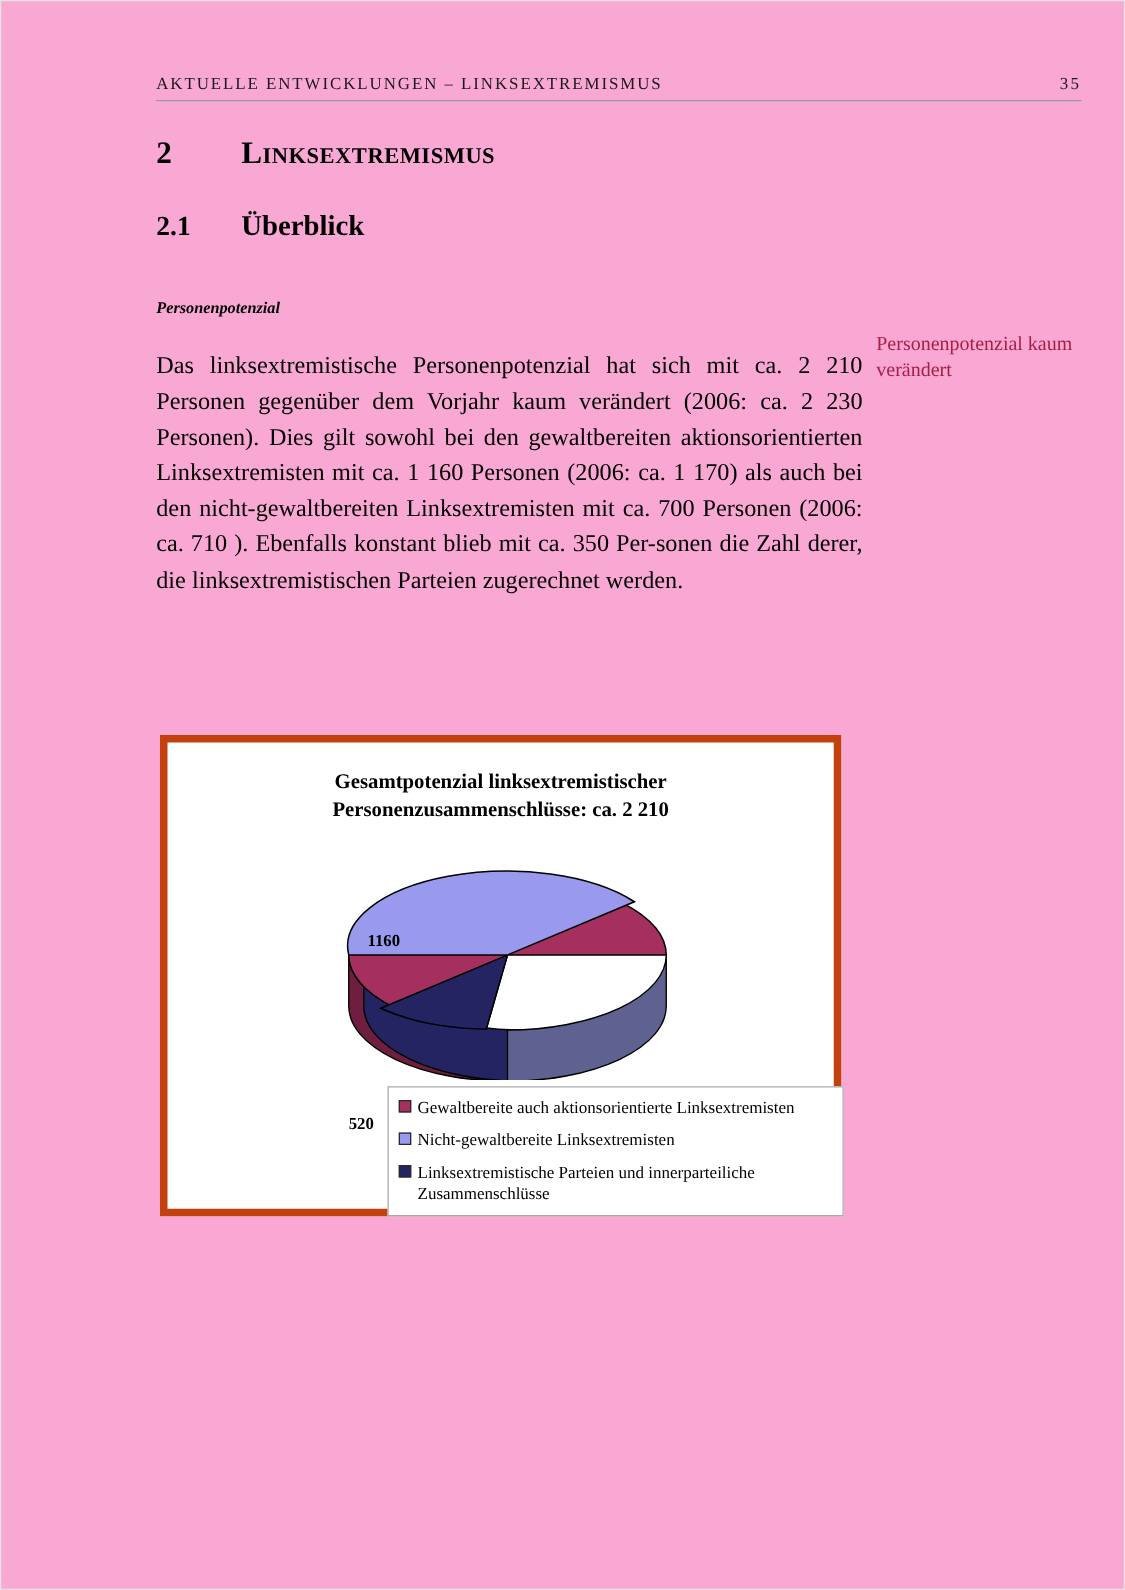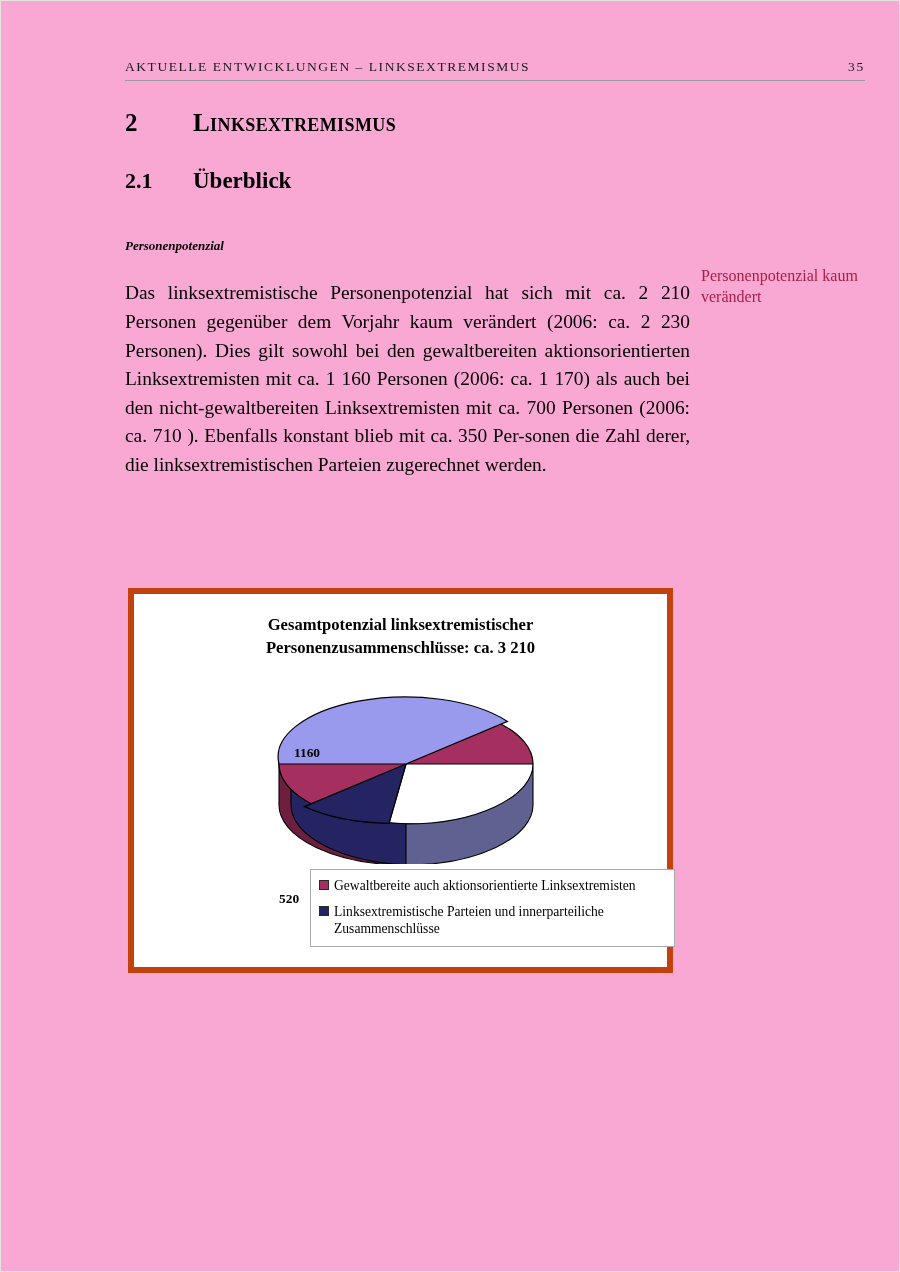--- a/index.html
+++ b/index.html
@@ -221,21 +221,21 @@
   <div class="h-sub">Personenpotenzial</div>
 
   <p class="body-text">Das linksextremistische Personenpotenzial hat sich mit ca. 2 210 Personen gegenüber dem Vorjahr kaum verändert (2006: ca. 2 230 Personen). Dies gilt sowohl bei den gewaltbereiten aktionsorientierten Linksextremisten mit ca. 1 160 Personen (2006: ca. 1 170) als auch bei den nicht-gewaltbereiten Linksextremisten mit ca. 700 Personen (2006: ca. 710 ). Ebenfalls konstant blieb mit ca. 350 Per-sonen die Zahl derer, die linksextremistischen Parteien zugerechnet werden.</p>
 
   <div class="margin-note">Personenpotenzial kaum verändert</div>
 
   <div class="chart-box">
 
     <div class="chart-title">
       <span class="tline">Gesamtpotenzial linksextremistischer</span>
-      <span class="tline">Personenzusammenschlüsse: ca. 3 210</span>
+      <span class="tline">Personenzusammenschlüsse: ca. 2 210</span>
     </div>
 
     <div class="pie-area">
       <svg width="545" height="205" viewBox="0 0 545 205">
         <defs>
           <clipPath id="belowClip">
             <rect x="0" y="105" width="545" height="140"></rect>
           </clipPath>
         </defs>
 
@@ -262,20 +262,24 @@
       <span class="dlabel l2">520</span>
       <span class="dlabel l3">700</span>
     </div>
 
     <div class="legend-box">
       <div class="legend-item">
         <span class="swatch" style="background: rgb(165, 48, 96);"></span>
         <span class="legend-label">Gewaltbereite auch aktionsorientierte Linksextremisten</span>
       </div>
       <div class="legend-item">
+        <span class="swatch" style="background: rgb(153, 153, 238);"></span>
+        <span class="legend-label">Nicht-gewaltbereite Linksextremisten</span>
+      </div>
+      <div class="legend-item">
         <span class="swatch" style="background: rgb(36, 36, 99);"></span>
         <span class="legend-label">Linksextremistische Parteien und innerparteiliche Zusammenschlüsse</span>
       </div>
     </div>
 
   </div>
 
 </div>
 
 </body></html>

